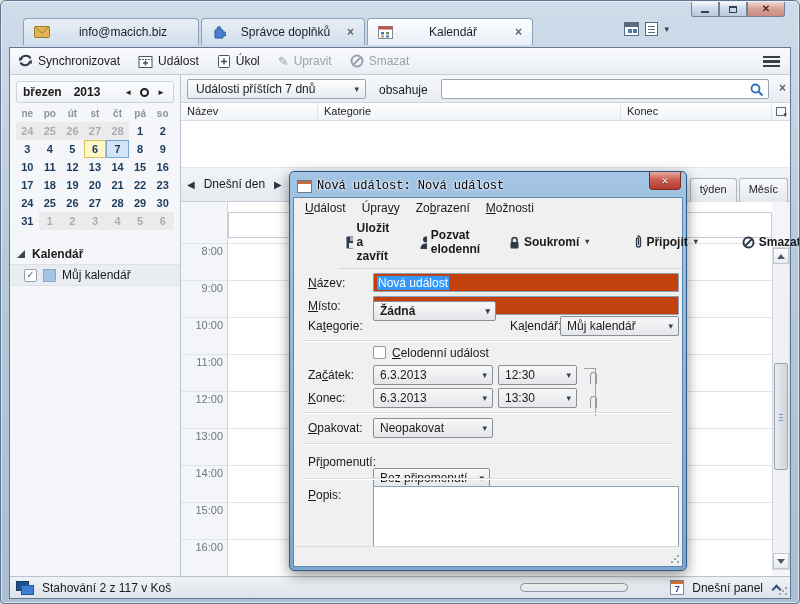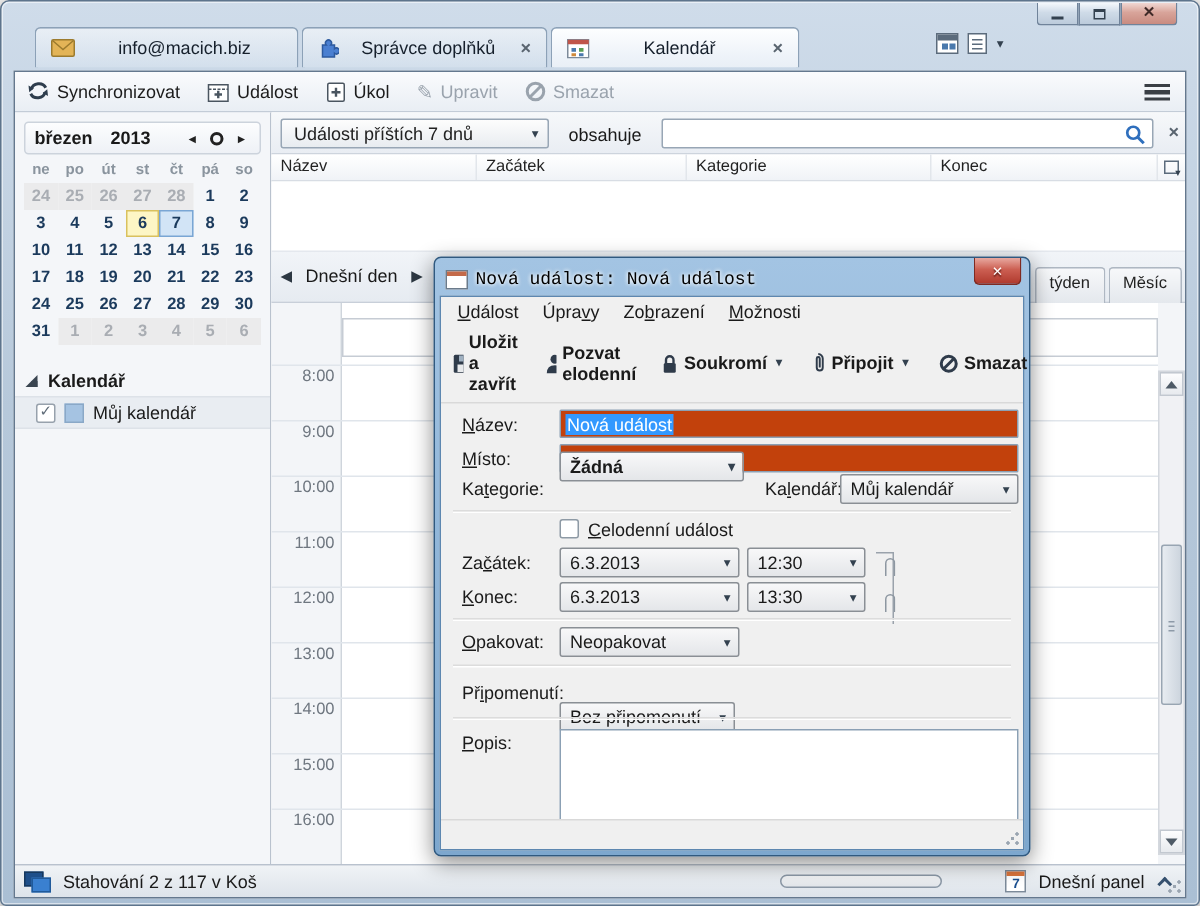--- a/index.html
+++ b/index.html
@@ -163,22 +163,22 @@
     color:#000; text-shadow:0 0 3px #fff, 0 0 3px #fff; font-size:12px; position:relative;font-family:Liberation Mono, monospace; }
   .ico-dlgcal { width:15px; height:13px; background:#fff; border:1px solid #6b7b8b; position:relative; }
   .ico-dlgcal::before { content:""; position:absolute; left:0; right:0; top:0; height:3px; background:#c46a49; }
   .dlg-close { position:absolute; top:-3px; right:2px; width:32px; height:18px;
     background:linear-gradient(#e8a9a0,#cc5f52 45%,#b03a2e); border:1px solid #7e2a22;
     border-top:none; border-radius:0 0 4px 4px; color:#fff; font-weight:bold; font-size:11px;
     display:flex; align-items:center; justify-content:center; text-shadow:0 1px 1px #5e1a14; }
   .dlg-body { position:relative; height:370px; background:#f0f0f0; border:1px solid #5d87b0; }
   .dlg-menubar { display:flex; gap:2px; padding:2px 4px 1px; font-size:12px; }
   .dlg-menu-item { padding:1px 7px; }
-  .dlg-toolbar { display:flex; align-items:center; gap:8px; padding:3px 6px 4px;
-    border-bottom:1px solid #d9d9d9; font-size:12px; font-weight:bold; }
+  .dlg-toolbar { display:flex; align-items:center; gap:20px; padding:3px 6px 4px;
+    border-bottom:1px solid #d9d9d9; font-size:12px; font-weight:bold;margin-left:44px; }
   .dbtn { display:flex; align-items:center; gap:4px; padding:1px 2px; }
   .dbtn .caret { font-size:8px; margin-left:2px; }
   .vsep { width:1px; height:18px; background:#c9c9c9; }
   .dlg-form { position:absolute; left:0; right:0; top:70px; bottom:20px; font-size:12px; }
   .flabel { position:absolute; left:14px; }
   .txt { position:absolute; left:79px; width:306px; height:19px; background:#c2410c;
     border:1px solid #8ba0b4; border-radius:1px; padding:2px 3px; font-size:12px; overflow:hidden; white-space:nowrap; }
   .sel-text { background:#3399ff; color:#fff; padding:0 1px; }
   .dcombo { position:absolute; height:20px; border:1px solid #8a8f95; border-radius:2px;
     background:linear-gradient(#f8f8f9,#e4e6e9); display:flex; align-items:center;
@@ -375,21 +375,20 @@
             <svg class="search-mag" width="14" height="14">
                 <circle cx="5.5" cy="5.5" r="4" fill="none" stroke="#2f6fbd" stroke-width="1.8"></circle>
                 <path d="M8.5 8.5 L12.5 12.5" stroke="#2f6fbd" stroke-width="2"></path>
               </svg>
           </div>
           <span class="filter-clear">×</span>
         </div>
 
         <div class="listheader">
           <div class="lh-cell lh-1">Název</div>
-          <div class="lh-cell lh-2">Začátek</div>
           <div class="lh-cell lh-4">Kategorie</div>
           <div class="lh-cell lh-3">Konec</div>
           <div class="lh-picker">
               <div class="ico-colpick"></div>
             </div>
         </div>
         <div class="listarea"></div>
 
         <div class="navbar">
           <div class="nav-left">

